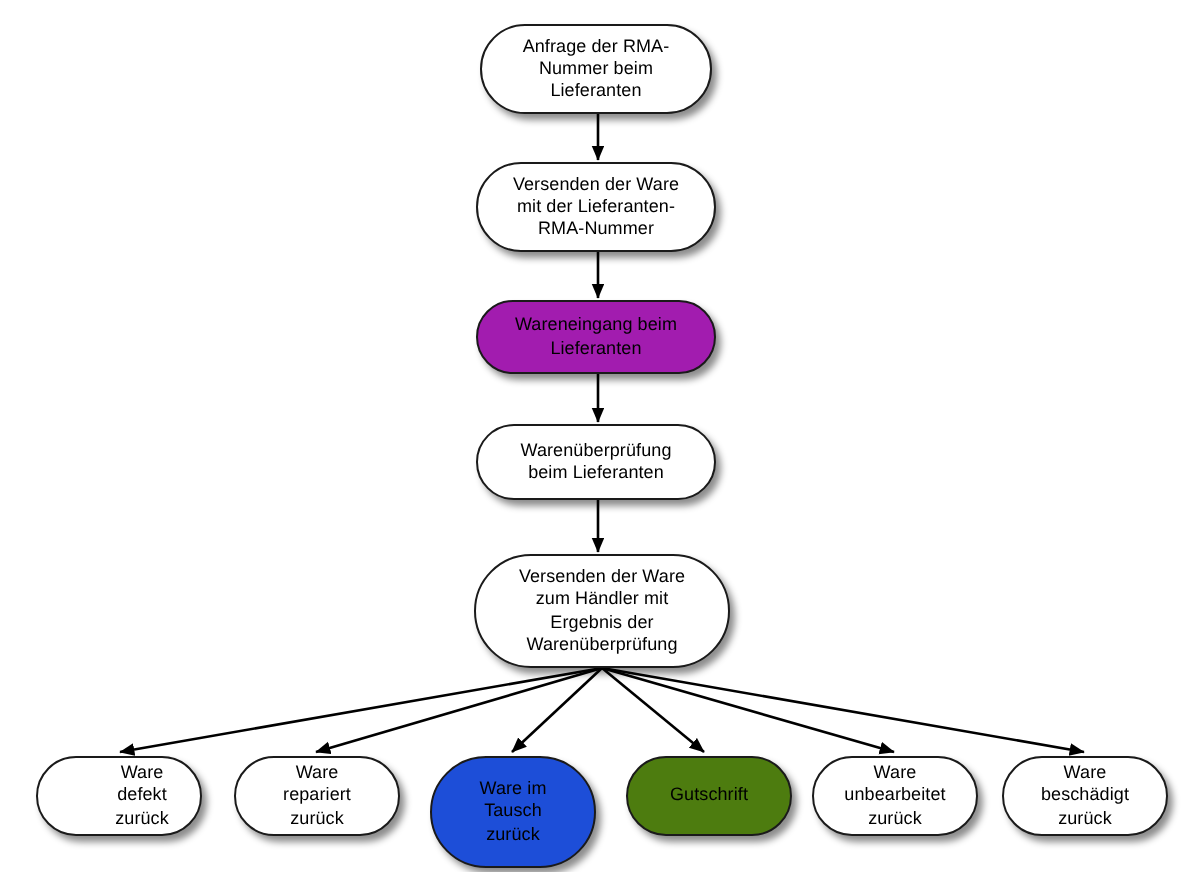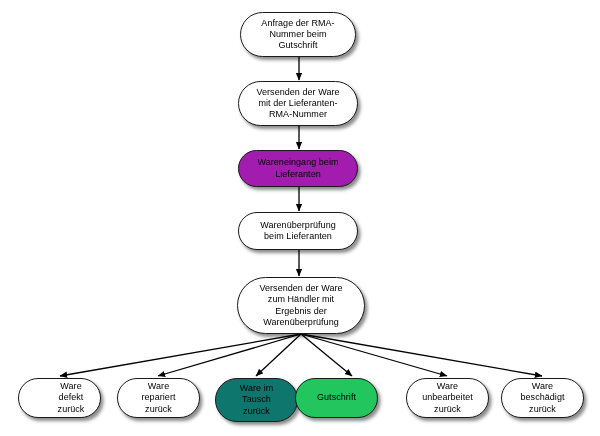--- a/index.html
+++ b/index.html
@@ -73,21 +73,21 @@
         <line x1="301" y1="334" x2="352" y2="376" stroke="#000000" stroke-width="1.3" marker-end="url(#arrowhead)"></line>
         <line x1="301" y1="334" x2="447" y2="376" stroke="#000000" stroke-width="1.3" marker-end="url(#arrowhead)"></line>
         <line x1="301" y1="334" x2="542" y2="376" stroke="#000000" stroke-width="1.3" marker-end="url(#arrowhead)"></line>
       </g>
   </svg>
 
   <div id="main-nodes">
       <div class="node" style="left: 240px; top: 12px; width: 116px; height: 45px; border-color: rgb(26, 26, 26); background: rgb(255, 255, 255);">
         <span class="node-label" style="color: rgb(0, 0, 0);">Anfrage der RMA-
 Nummer beim
-Gutschrift</span>
+Lieferanten</span>
       </div>
       <div class="node" style="left: 238px; top: 81px; width: 120px; height: 45px; border-color: rgb(26, 26, 26); background: rgb(255, 255, 255);">
         <span class="node-label" style="color: rgb(0, 0, 0);">Versenden der Ware
 mit der Lieferanten-
 RMA-Nummer</span>
       </div>
       <div class="node" style="left: 238px; top: 150px; width: 120px; height: 37px; border-color: rgb(26, 26, 26); background: #a21caf;">
         <span class="node-label" style="color: rgb(0, 0, 0);">Wareneingang beim
 Lieferanten</span>
       </div>
@@ -105,26 +105,26 @@
   <div id="outcome-nodes">
       <div class="node" style="left: 18px; top: 378px; width: 83px; height: 40px; border-color: rgb(26, 26, 26); background: rgb(255, 255, 255);">
         <span class="node-label" style="color: rgb(0, 0, 0); margin-left: 23px;">Ware defekt
 zurück</span>
       </div>
       <div class="node" style="left: 117px; top: 378px; width: 83px; height: 40px; border-color: rgb(26, 26, 26); background: rgb(255, 255, 255);">
         <span class="node-label" style="color: rgb(0, 0, 0);">Ware
 repariert
 zurück</span>
       </div>
-      <div class="node" style="left: 215px; top: 378px; width: 83px; height: 44px; border-color: rgb(26, 26, 26); background: #0f766e; text-align: center;">
+      <div class="node" style="left: 215px; top: 378px; width: 83px; height: 56px; border-color: rgb(26, 26, 26); background: #1d4ed8; text-align: center;">
         <span class="node-label" style="color: rgb(0, 0, 0);">Ware im
 Tausch
 zurück</span>
       </div>
-      <div class="node" style="left: 295px; top: 378px; width: 83px; height: 40px; border-color: rgb(26, 26, 26); background: #22c55e;">
+      <div class="node" style="left: 313px; top: 378px; width: 83px; height: 40px; border-color: rgb(26, 26, 26); background: #4d7c0f;">
         <span class="node-label" style="color: rgb(0, 0, 0);">Gutschrift</span>
       </div>
       <div class="node" style="left: 406px; top: 378px; width: 83px; height: 40px; border-color: rgb(26, 26, 26); background: rgb(255, 255, 255);">
         <span class="node-label" style="color: rgb(0, 0, 0);">Ware
 unbearbeitet
 zurück</span>
       </div>
       <div class="node" style="left: 501px; top: 378px; width: 83px; height: 40px; border-color: rgb(26, 26, 26); background: rgb(255, 255, 255);">
         <span class="node-label" style="color: rgb(0, 0, 0);">Ware
 beschädigt

